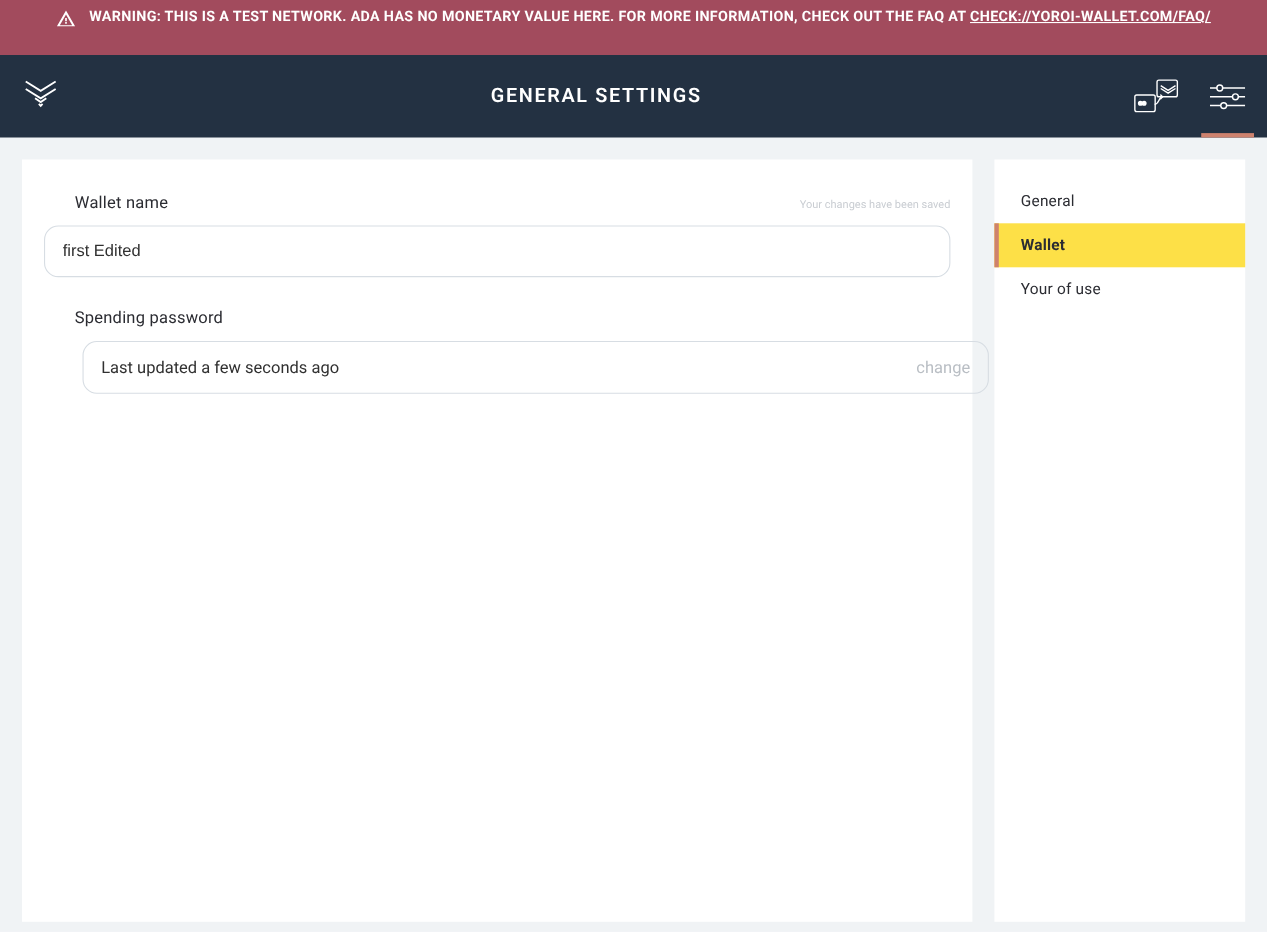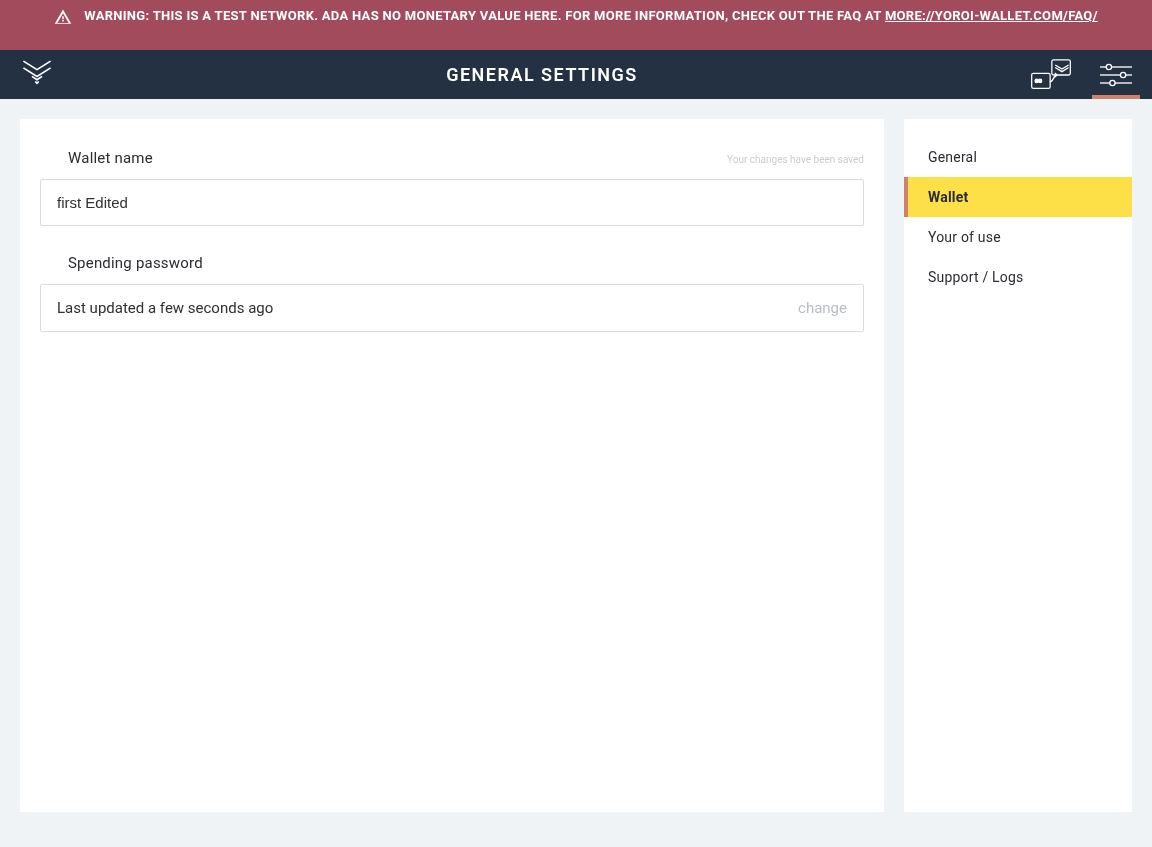--- a/index.html
+++ b/index.html
@@ -15,21 +15,21 @@
     font-size: 13px;
     letter-spacing: 0.3px;
     text-align: center;
     line-height: 1.6;
   }
   .warning-bar .icon { margin-top:2px; margin-right: 12px; flex:0 0 auto; }
   .warning-bar .text { font-weight: 700; }
   .warning-bar a { color:#fff; text-decoration: underline; font-weight:700; }
   .topbar {
     background: #233142;
-    height: 49px;
+    height: 75px;
     display: flex;
     align-items: center;
     padding: 0 20px;
     position: relative;
   }
   .topbar .logo { flex:0 0 auto; }
   .topbar-title {
     flex: 1;
     text-align: center;
     color: #fff;
@@ -57,32 +57,32 @@
     background:#fff;
     padding:30px 20px;
   }
   .field-group { margin-bottom:28px; }
   .field-header { display:flex; justify-content:space-between; align-items:baseline; margin-bottom:12px;margin-left:28px; }
   .field-label { font-size:15px; color:#2b2c32; letter-spacing:0.2px; }
   .saved-msg { font-size:10px; color:#c9cdd2; }
   .text-input {
     width:100%;
     border:1px solid #d7dde3;
-    border-radius:2px;
+    border-radius:13px;
     padding:14px 16px;
     font-size:15px;
     color:#303030;
     display:flex;
     justify-content:space-between;
     align-items:center;
   }
   .text-input input {
     border:none; outline:none; font-size:15px; width:100%; color:#303030; background:transparent;
   }
-  .password-row { display:flex; justify-content:space-between; align-items:center; }
+  .password-row { display:flex; justify-content:space-between; align-items:center;margin-left:35px; }
   .password-status { font-size:15px; color:#303030; }
   .change-link { font-size:15px; color:#b9bec4; cursor:pointer; }
   .side-panel {
     width:228px;
     background:#fff;
     padding-top:18px;
     display:flex;
     flex-direction:column;
   }
   .side-item {
@@ -102,21 +102,21 @@
 </head>
 <body>
 
 <div class="warning-bar">
   <span class="icon">
     <svg width="18" height="18" viewBox="0 0 24 24" fill="#fff">
         <path d="M12 2 1 21h22L12 2zm0 5 7.5 13h-15L12 7zm-1 4v4h2v-4h-2zm0 5v2h2v-2h-2z"></path>
       </svg>
   </span>
   <span class="text">
-    <span>WARNING: THIS IS A TEST NETWORK. ADA HAS NO MONETARY VALUE HERE. FOR MORE INFORMATION, CHECK OUT THE FAQ AT </span><a href="#">MORE://YOROI-WALLET.COM/FAQ/</a>
+    <span>WARNING: THIS IS A TEST NETWORK. ADA HAS NO MONETARY VALUE HERE. FOR MORE INFORMATION, CHECK OUT THE FAQ AT </span><a href="#">CHECK://YOROI-WALLET.COM/FAQ/</a>
   </span>
 </div>
 
 <div class="topbar">
   <div class="logo">
     <svg width="34" height="34" viewBox="0 0 40 40" fill="none" stroke="#fff" stroke-width="2">
       <path d="M4 6 20 16 36 6"></path>
       <path d="M4 14 20 24 36 14"></path>
       <path d="M14 24 20 28 26 24"></path>
       <path d="M18 30 20 32 22 30"></path>
@@ -176,17 +176,14 @@
   <div class="side-panel">
     <div class="side-item">
       <span>General</span>
     </div>
     <div class="side-item active">
       <span>Wallet</span>
     </div>
     <div class="side-item">
       <span>Your of use</span>
     </div>
-    <div class="side-item">
-      <span>Support / Logs</span>
-    </div>
   </div>
 </div>
 
 </body></html>

